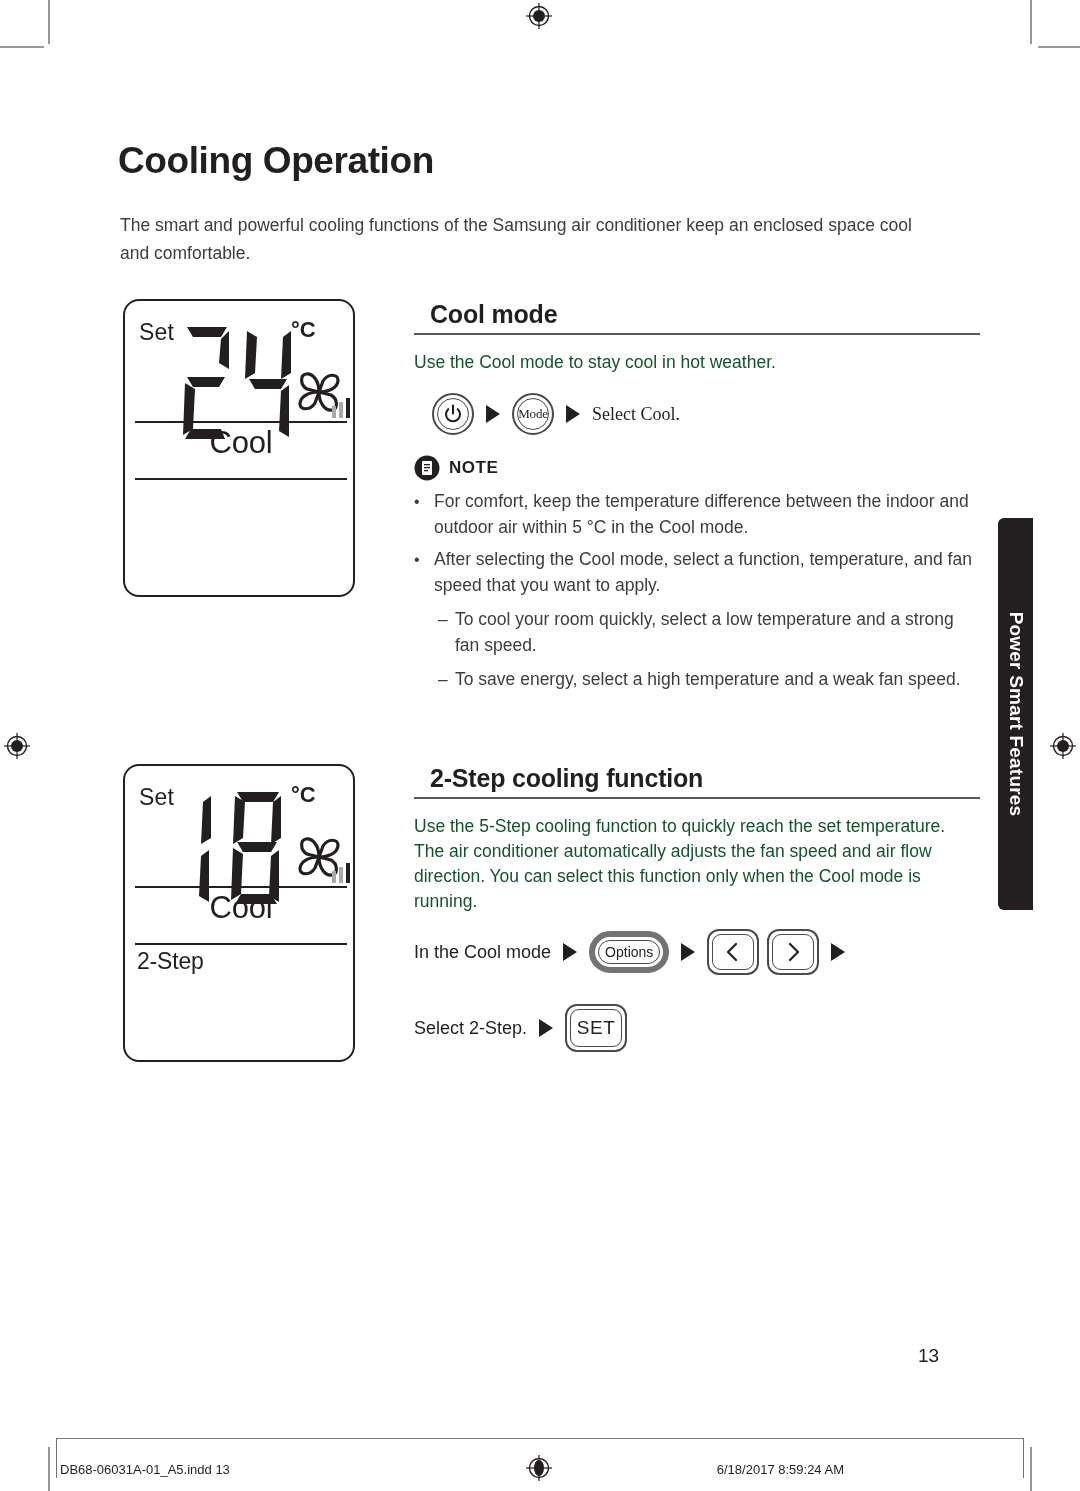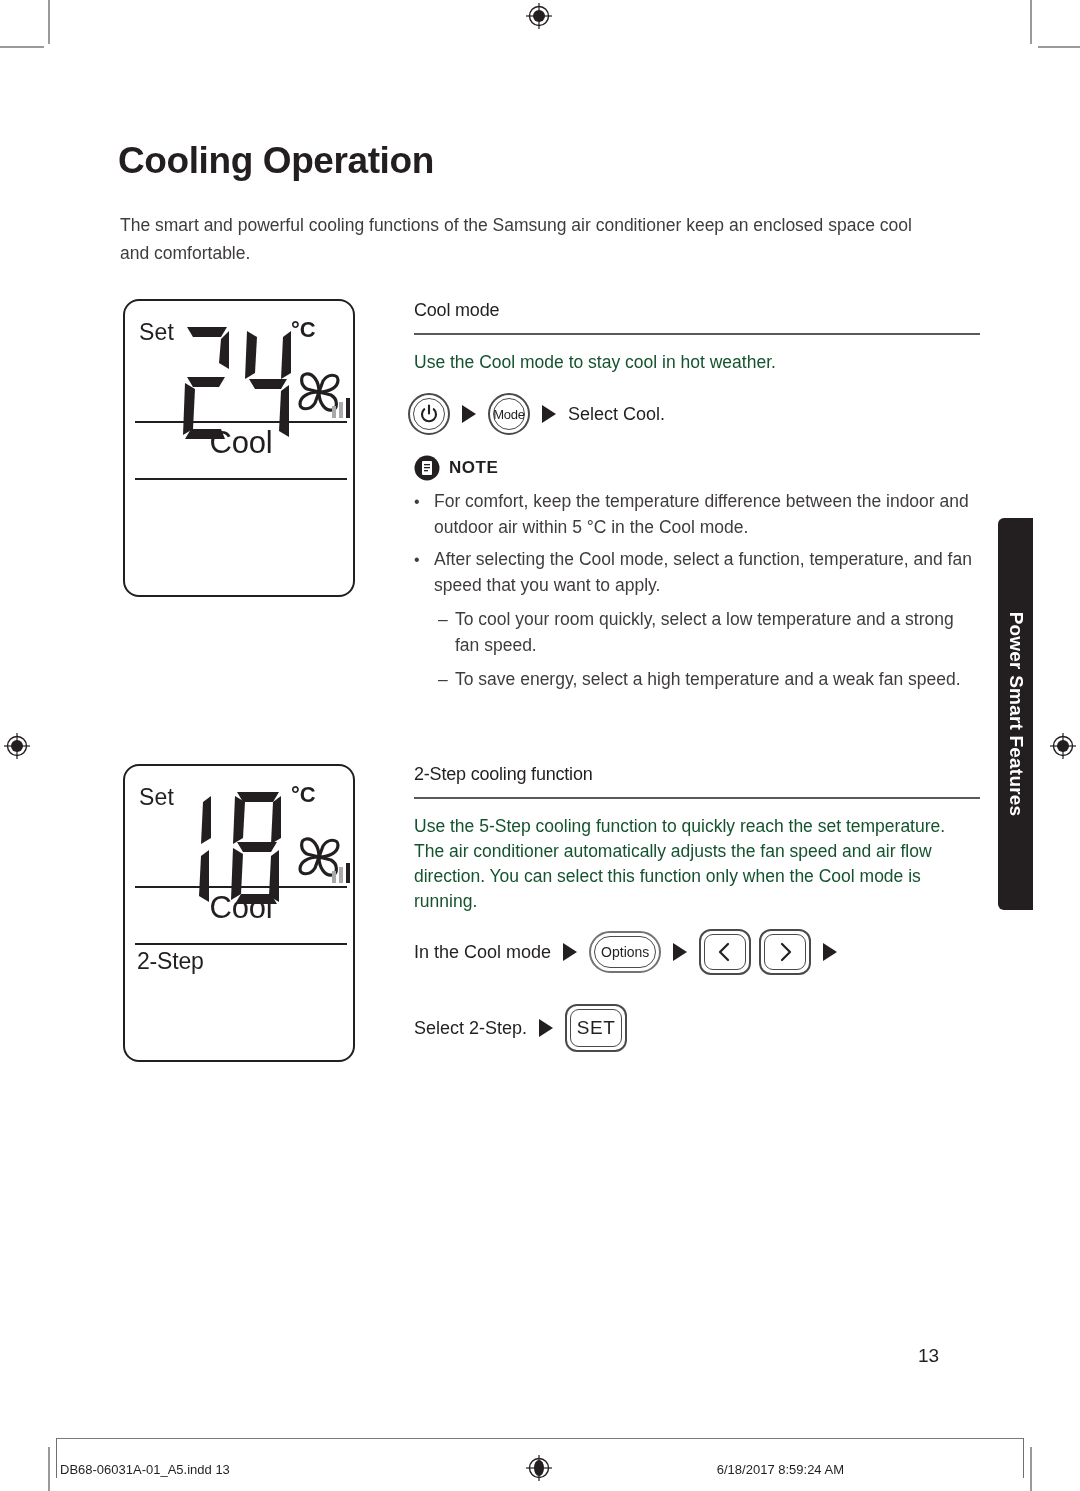--- a/index.html
+++ b/index.html
@@ -54,22 +54,23 @@
   }
   .lcd .func-name {
     position: absolute; left: 12px;
     font-size: 23px; color: #231f20; letter-spacing: -0.2px;
   }
   .lcd .fanicon { position: absolute; }
   .lcd .bars { position: absolute; }
 
   
   .sec-head {
-    position: absolute; font-size: 18px; font-weight: normal; color: #231f20;
+    position: absolute; font-size: 25px; font-weight: bold; color: #231f20;
     letter-spacing: -0.2px;
+    margin-left: 16px;
   }
   .sec-rule {
     position: absolute; height: 2px; background: #58595b; width: 566px; left: 414px;
   }
   .body-text {
     position: absolute; font-size: 17.5px; line-height: 25px; color: #14532d;
   }
 
   .note-head {
     position: absolute; display: flex; align-items: center; gap: 9px;
@@ -99,21 +100,21 @@
   .btn-circle::after {
     content: ""; position: absolute; left: 3px; top: 3px; right: 3px; bottom: 3px;
     border: 1.5px solid #4a4a4a; border-radius: 50%;
   }
   .btn-circle .cap {
     font-size: 13px; color: #231f20; position: relative; z-index: 2; letter-spacing: -0.2px;
   }
 
   .btn-pill {
     height: 42px; padding: 0 10px; border-radius: 21px;
-    border: 2px solid #737373; display: flex; align-items: center; justify-content: flex-start;
+    border: 6px solid #737373; display: flex; align-items: center; justify-content: flex-start;
     position: relative; background: #fff;
   }
   .btn-pill::after {
     content: ""; position: absolute; left: 3px; top: 3px; right: 3px; bottom: 3px;
     border: 1.5px solid #4a4a4a; border-radius: 18px;
   }
   .btn-pill .cap { font-size: 14px; color: #231f20; position: relative; z-index: 2; }
 
   .btn-rect {
     width: 52px; height: 46px; border-radius: 12px;
@@ -273,21 +274,21 @@
     <div class="divider" style="top:120px;"></div>
     <div class="mode-name" style="top:124px;">Cool</div>
     <div class="divider" style="top:177px;"></div>
     <div class="func-name" style="top:182px;">2-Step</div>
   </div>
 
   <div class="sec-head" style="left:414px; top:300px;">Cool mode</div>
   <div class="sec-rule" style="top:333px;"></div>
   <div class="body-text" style="left:414px; top:350px; width:566px;">Use the Cool mode to stay cool in hot weather.</div>
 
-  <div class="btnrow" style="left:408px; top:393px;">
+  <div class="btnrow" style="left:432px; top:393px;font-family:Liberation Serif, serif;">
     <div class="btn-circle">
       <svg width="20" height="20" viewBox="0 0 20 20" style="position:relative; z-index:2;">
         <path d="M5.2 5.2 A7 7 0 1 0 14.8 5.2" fill="none" stroke="#231f20" stroke-width="2.1" stroke-linecap="round"></path>
         <line x1="10" y1="1.5" x2="10" y2="9.5" stroke="#231f20" stroke-width="2.1" stroke-linecap="round"></line>
       </svg>
     </div>
     <div class="tri" style="margin:0 12px;"></div>
     <div class="btn-circle">
       <span class="cap">Mode</span>
     </div>

